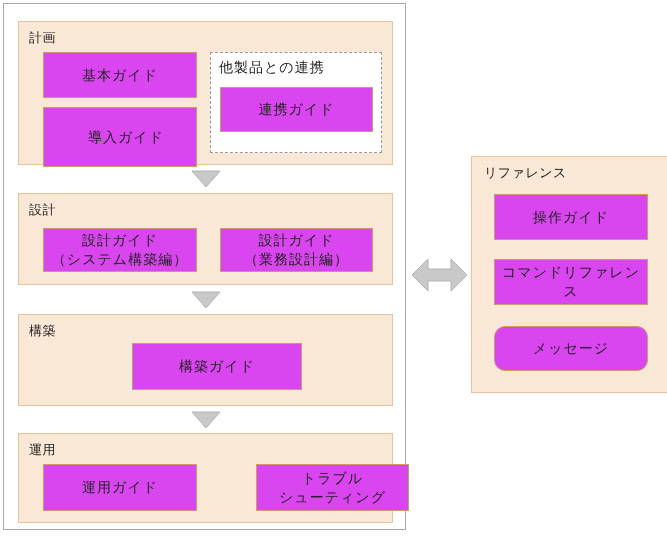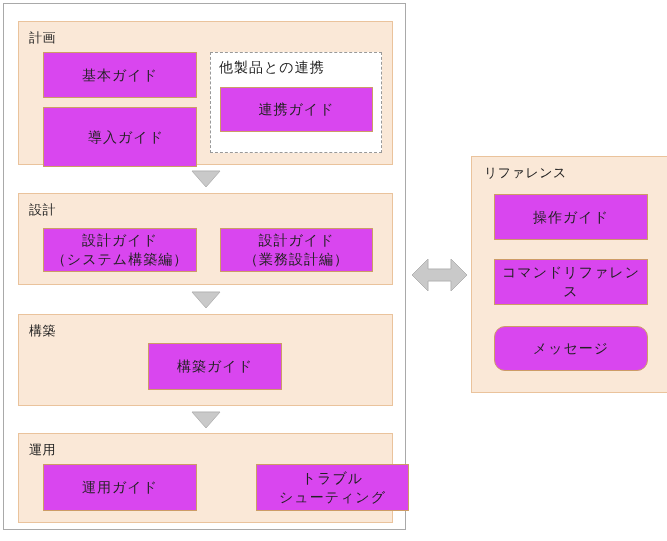--- a/index.html
+++ b/index.html
@@ -75,21 +75,21 @@
   <div class="doc-box" style="left:220px;top:228px;width:153px;height:44px;">設計ガイド
 （業務設計編）</div>
 
   <svg class="arrow arr-2" width="30" height="18" viewBox="0 0 30 18">
     <polygon points="1,1 29,1 15,17" fill="#c9c9c9" stroke="#b3b3b3" stroke-width="1"></polygon>
   </svg>
 
   <div class="section sec-build">
     <div class="section-label">構築</div>
   </div>
-  <div class="doc-box" style="left:148px;top:343px;width:134px;height:47px;">構築ガイド</div>
+  <div class="doc-box" style="left:132px;top:343px;width:170px;height:47px;">構築ガイド</div>
 
   <svg class="arrow arr-3" width="30" height="18" viewBox="0 0 30 18">
     <polygon points="1,1 29,1 15,17" fill="#c9c9c9" stroke="#b3b3b3" stroke-width="1"></polygon>
   </svg>
 
   <div class="section sec-ops">
     <div class="section-label">運用</div>
   </div>
   <div class="doc-box" style="left:43px;top:464px;width:154px;height:47px;">運用ガイド</div>
   <div class="doc-box" style="left:220px;top:464px;width:153px;height:47px;margin-left:36px;">トラブル

